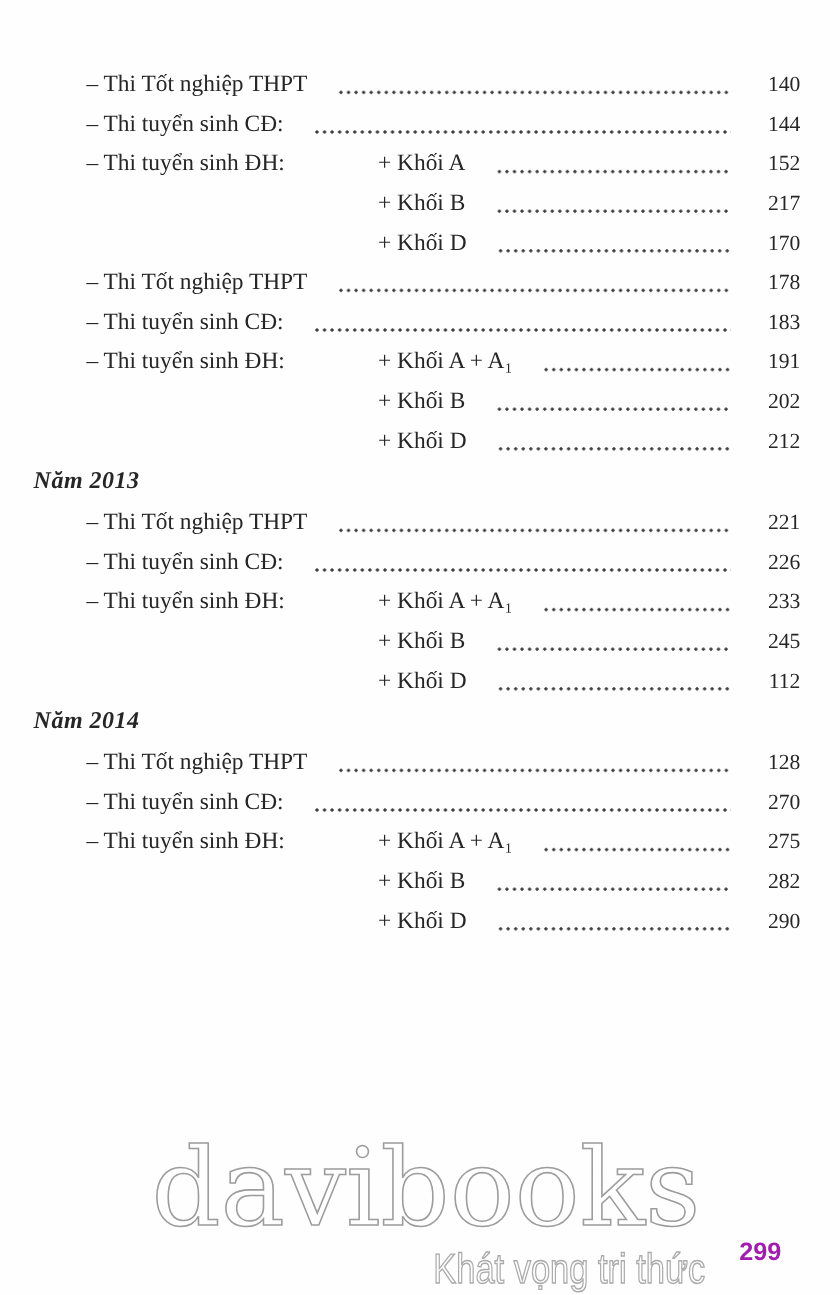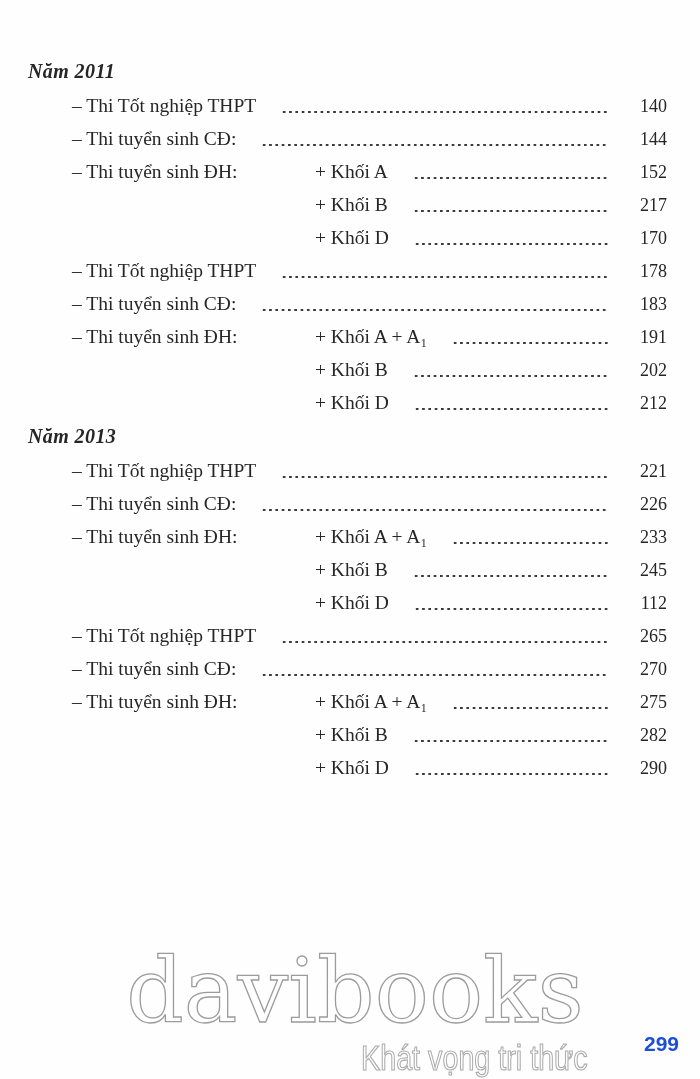--- a/index.html
+++ b/index.html
@@ -88,36 +88,35 @@
     text-align: right;
     padding-right: 137px;
     margin-top: 4px;
     transform: scaleX(0.82);
     transform-origin: right center;
   }
 
   
   .page-number {
     position: absolute;
-    right: 21px;
+    right: 49px;
     top: 1032px;
     font-family: "Liberation Sans", "DejaVu Sans", sans-serif;
     font-size: 21px;
     font-weight: 600;
-    color: #1d4ed8;
+    color: #a21caf;
   }
 </style>
 </head>
 <body>
 
 <div class="page">
 
   <div class="toc" id="toc-root">
   <section class="toc-section">
-    <h2 class="year">Năm 2011</h2>
     <div class="rows">
   <div class="row">
     <span class="label">– Thi Tốt nghiệp THPT</span>
     <span class="leader"></span>
     <span class="pagenum">140</span>
   </div>
 
   <div class="row">
     <span class="label">– Thi tuyển sinh CĐ:</span>
     <span class="leader"></span>
@@ -216,25 +215,26 @@
   <div class="row">
     <span class="left-col"></span>
     <span class="sublabel">+ Khối D</span>
     <span class="leader"></span>
     <span class="pagenum">112</span>
   </div>
 </div>
   </section>
 
   <section class="toc-section">
-    <div class="rows">
-  <div class="row">
-    <span class="label">– Thi Tốt nghiệp THPT</span>
-    <span class="leader"></span>
-    <span class="pagenum">265</span>
+    <h2 class="year">Năm 2014</h2>
+    <div class="rows">
+  <div class="row">
+    <span class="label">– Thi Tốt nghiệp THPT</span>
+    <span class="leader"></span>
+    <span class="pagenum">128</span>
   </div>
 
   <div class="row">
     <span class="label">– Thi tuyển sinh CĐ:</span>
     <span class="leader"></span>
     <span class="pagenum">270</span>
   </div>
 
   <div class="row">
     <span class="left-col">– Thi tuyển sinh ĐH:</span>

